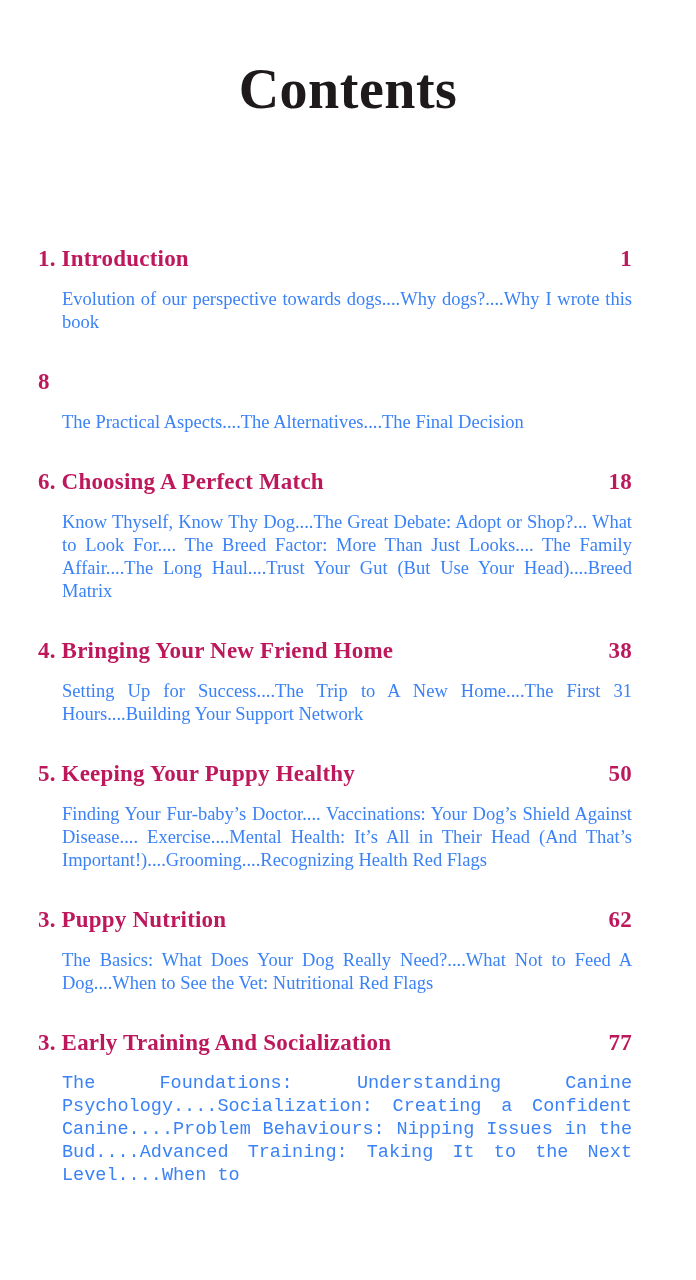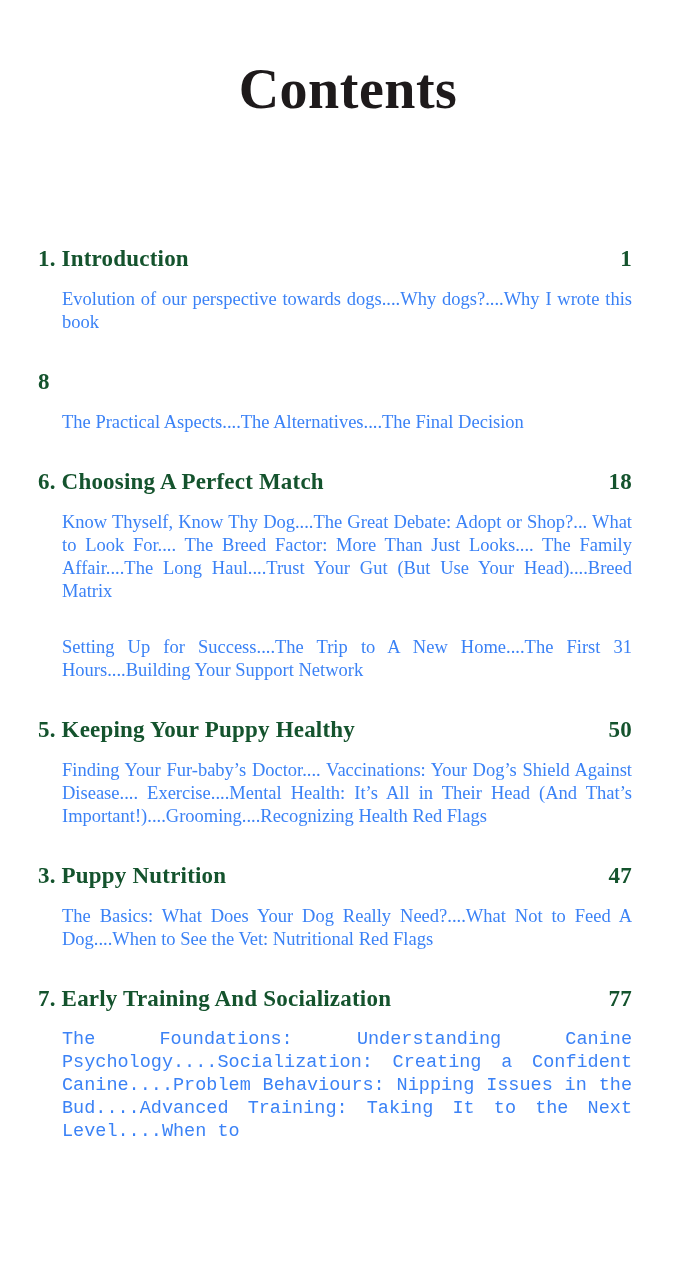--- a/index.html
+++ b/index.html
@@ -34,21 +34,21 @@
   .entry {
     margin-bottom: 33px;
   }
   .entry-heading {
     display: flex;
     justify-content: space-between;
     align-items: baseline;
     font-weight: bold;
     font-size: 23px;
     line-height: 30px;
-    color: #14532d;
+    color: #be185d;
     letter-spacing: 0.2px;
   }
   .entry-title { white-space: nowrap; }
   .entry-page { white-space: nowrap; }
   .entry-desc {
     margin: 14px 0 0 24px;
     font-size: 18.5px;
     line-height: 23px;
     text-align: justify;
     color: #3b82f6;
@@ -82,40 +82,44 @@
 
   <div class="entry">
     <div class="entry-heading">
       <span class="entry-title">6. Choosing A Perfect Match</span>
       <span class="entry-page">18</span>
     </div>
     <p class="entry-desc">Know Thyself, Know Thy Dog....The Great Debate: Adopt or Shop?... What to Look For.... The Breed Factor: More Than Just Looks.... The Family Affair....The Long Haul....Trust Your Gut (But Use Your Head)....Breed Matrix</p>
   </div>
 
   <div class="entry">
+    <div class="entry-heading">
+      <span class="entry-title">4. Bringing Your New Friend Home</span>
+      <span class="entry-page">38</span>
+    </div>
     <p class="entry-desc">Setting Up for Success....The Trip to A New Home....The First 31 Hours....Building Your Support Network</p>
   </div>
 
   <div class="entry">
     <div class="entry-heading">
       <span class="entry-title">5. Keeping Your Puppy Healthy</span>
       <span class="entry-page">50</span>
     </div>
     <p class="entry-desc">Finding Your Fur-baby’s Doctor.... Vaccinations: Your Dog’s Shield Against Disease.... Exercise....Mental Health: It’s All in Their Head (And That’s Important!)....Grooming....Recognizing Health Red Flags</p>
   </div>
 
   <div class="entry">
     <div class="entry-heading">
       <span class="entry-title">3. Puppy Nutrition</span>
-      <span class="entry-page">47</span>
+      <span class="entry-page">62</span>
     </div>
     <p class="entry-desc">The Basics: What Does Your Dog Really Need?....What Not to Feed A Dog....When to See the Vet: Nutritional Red Flags</p>
   </div>
 
   <div class="entry">
     <div class="entry-heading">
-      <span class="entry-title">7. Early Training And Socialization</span>
+      <span class="entry-title">3. Early Training And Socialization</span>
       <span class="entry-page">77</span>
     </div>
     <p class="entry-desc clipped">The Foundations: Understanding Canine Psychology....Socialization: Creating a Confident Canine....Problem Behaviours: Nipping Issues in the Bud....Advanced Training: Taking It to the Next Level....When to</p>
   </div>
 </div>
 </div>
 
 </body></html>

